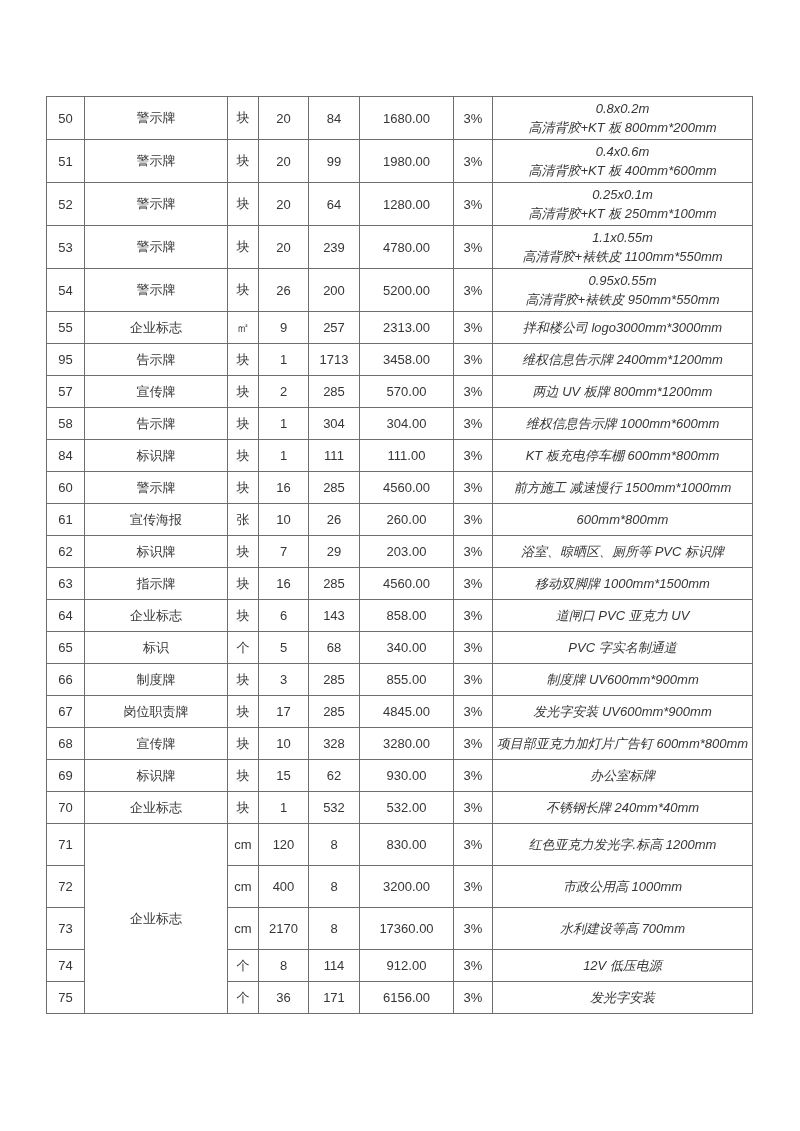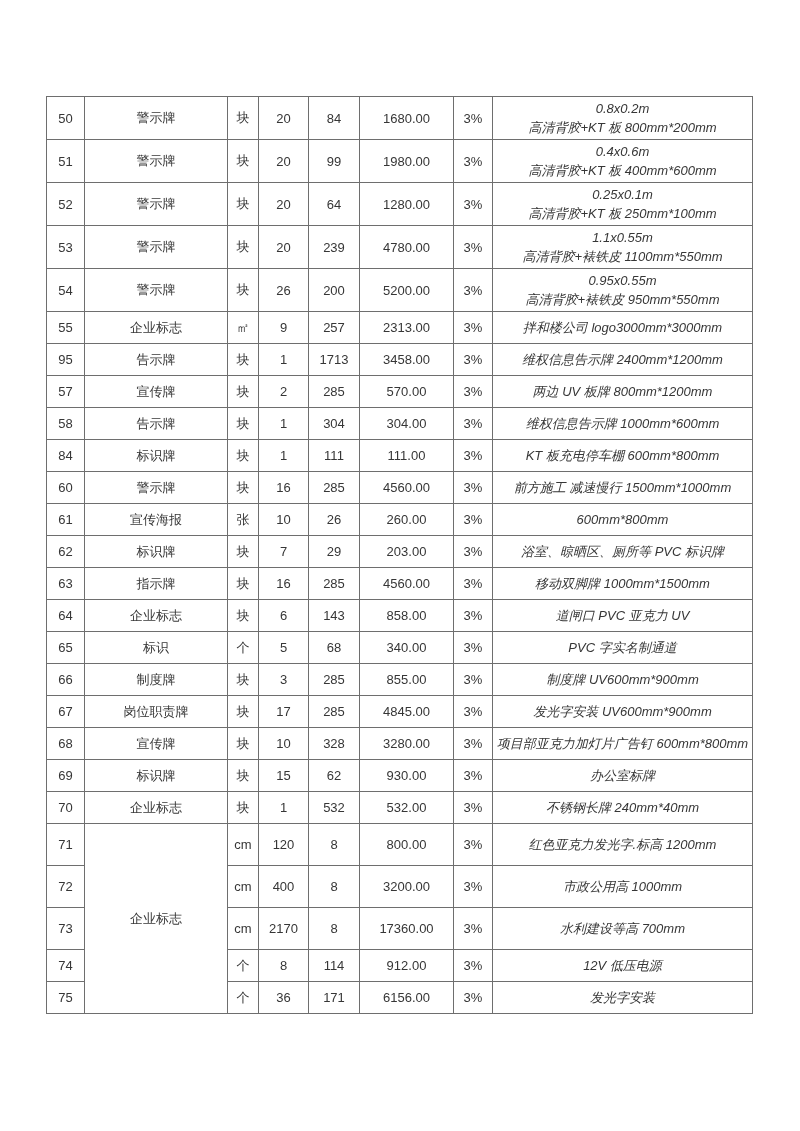--- a/index.html
+++ b/index.html
@@ -281,21 +281,21 @@
           <td class="col-amount">532.00</td>
           <td class="col-rate">3%</td>
           <td class="col-desc">不锈钢长牌 240mm*40mm</td>
         </tr>
         <tr class="row-mid">
           <td class="col-no">71</td>
           <td class="col-name" rowspan="5">企业标志</td>
           <td class="col-unit">cm</td>
           <td class="col-qty">120</td>
           <td class="col-price">8</td>
-          <td class="col-amount">800.00</td>
+          <td class="col-amount">830.00</td>
           <td class="col-rate">3%</td>
           <td class="col-desc">红色亚克力发光字.标高 1200mm</td>
         </tr>
         <tr class="row-mid">
           <td class="col-no">72</td>
           <td class="col-unit">cm</td>
           <td class="col-qty">400</td>
           <td class="col-price">8</td>
           <td class="col-amount">3200.00</td>
           <td class="col-rate">3%</td>

